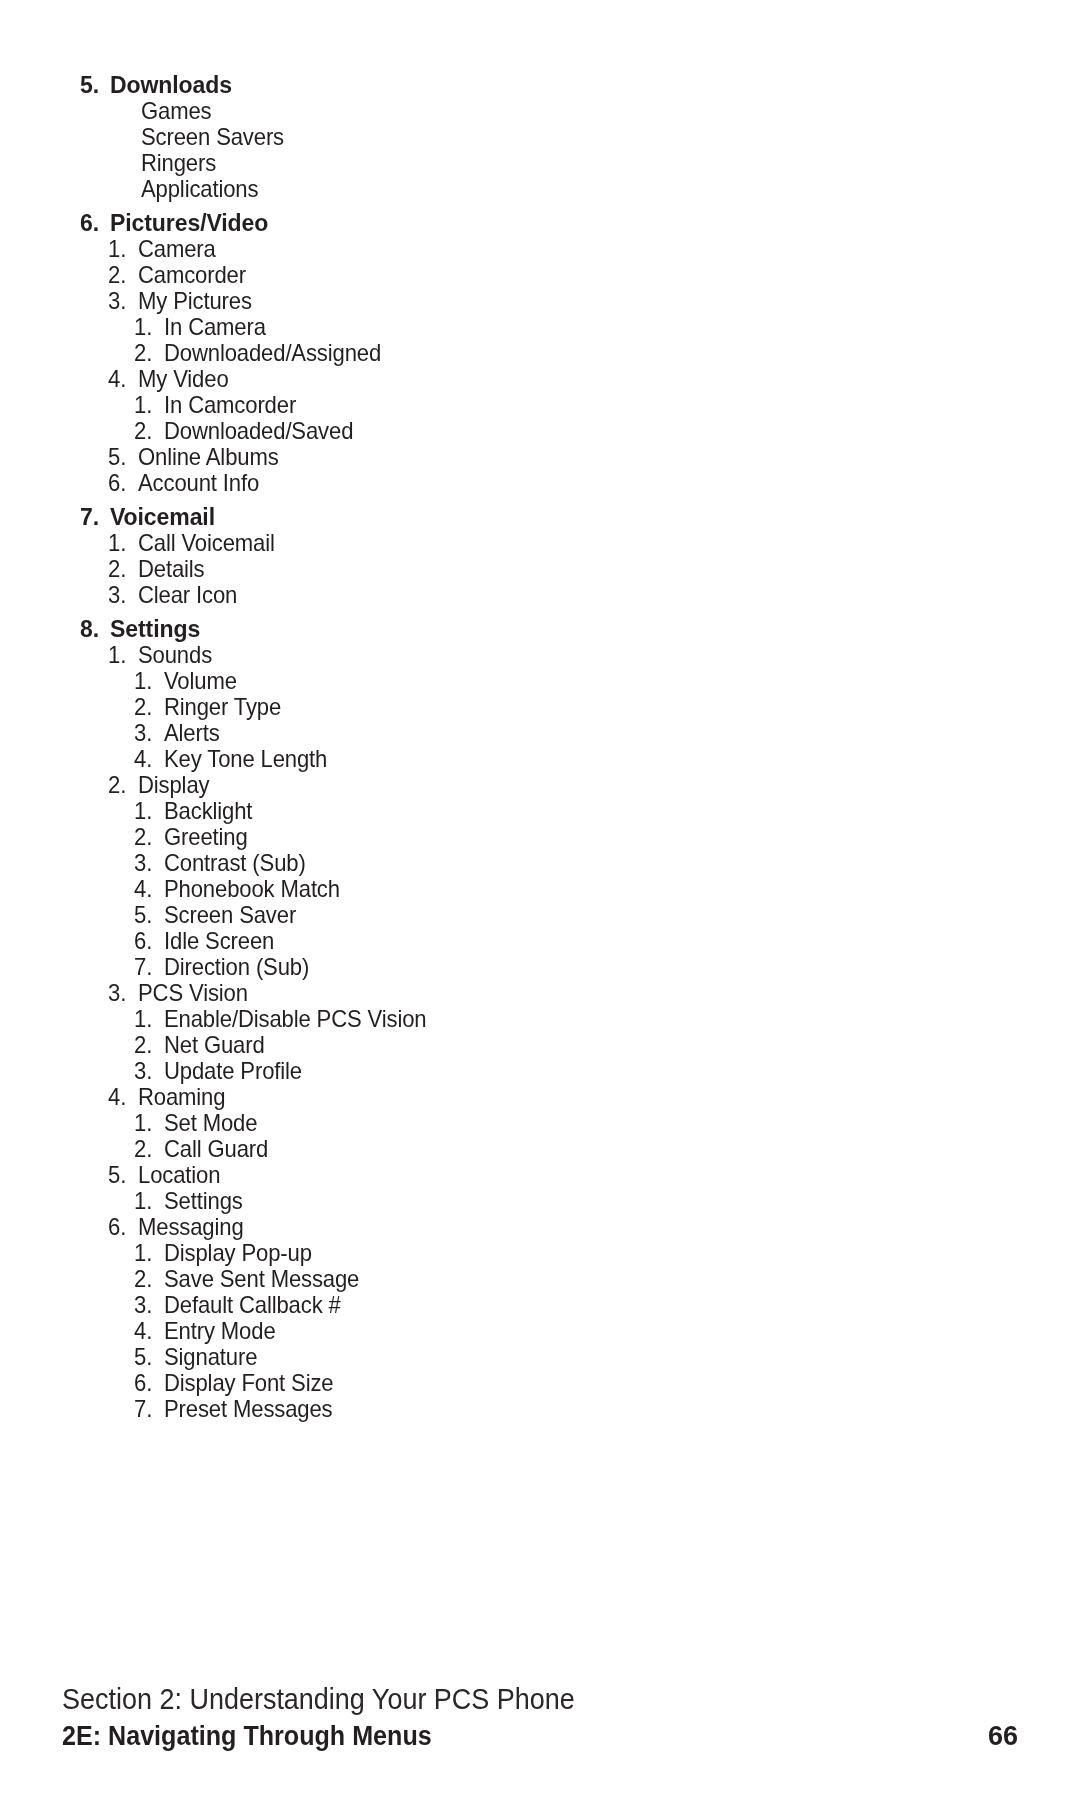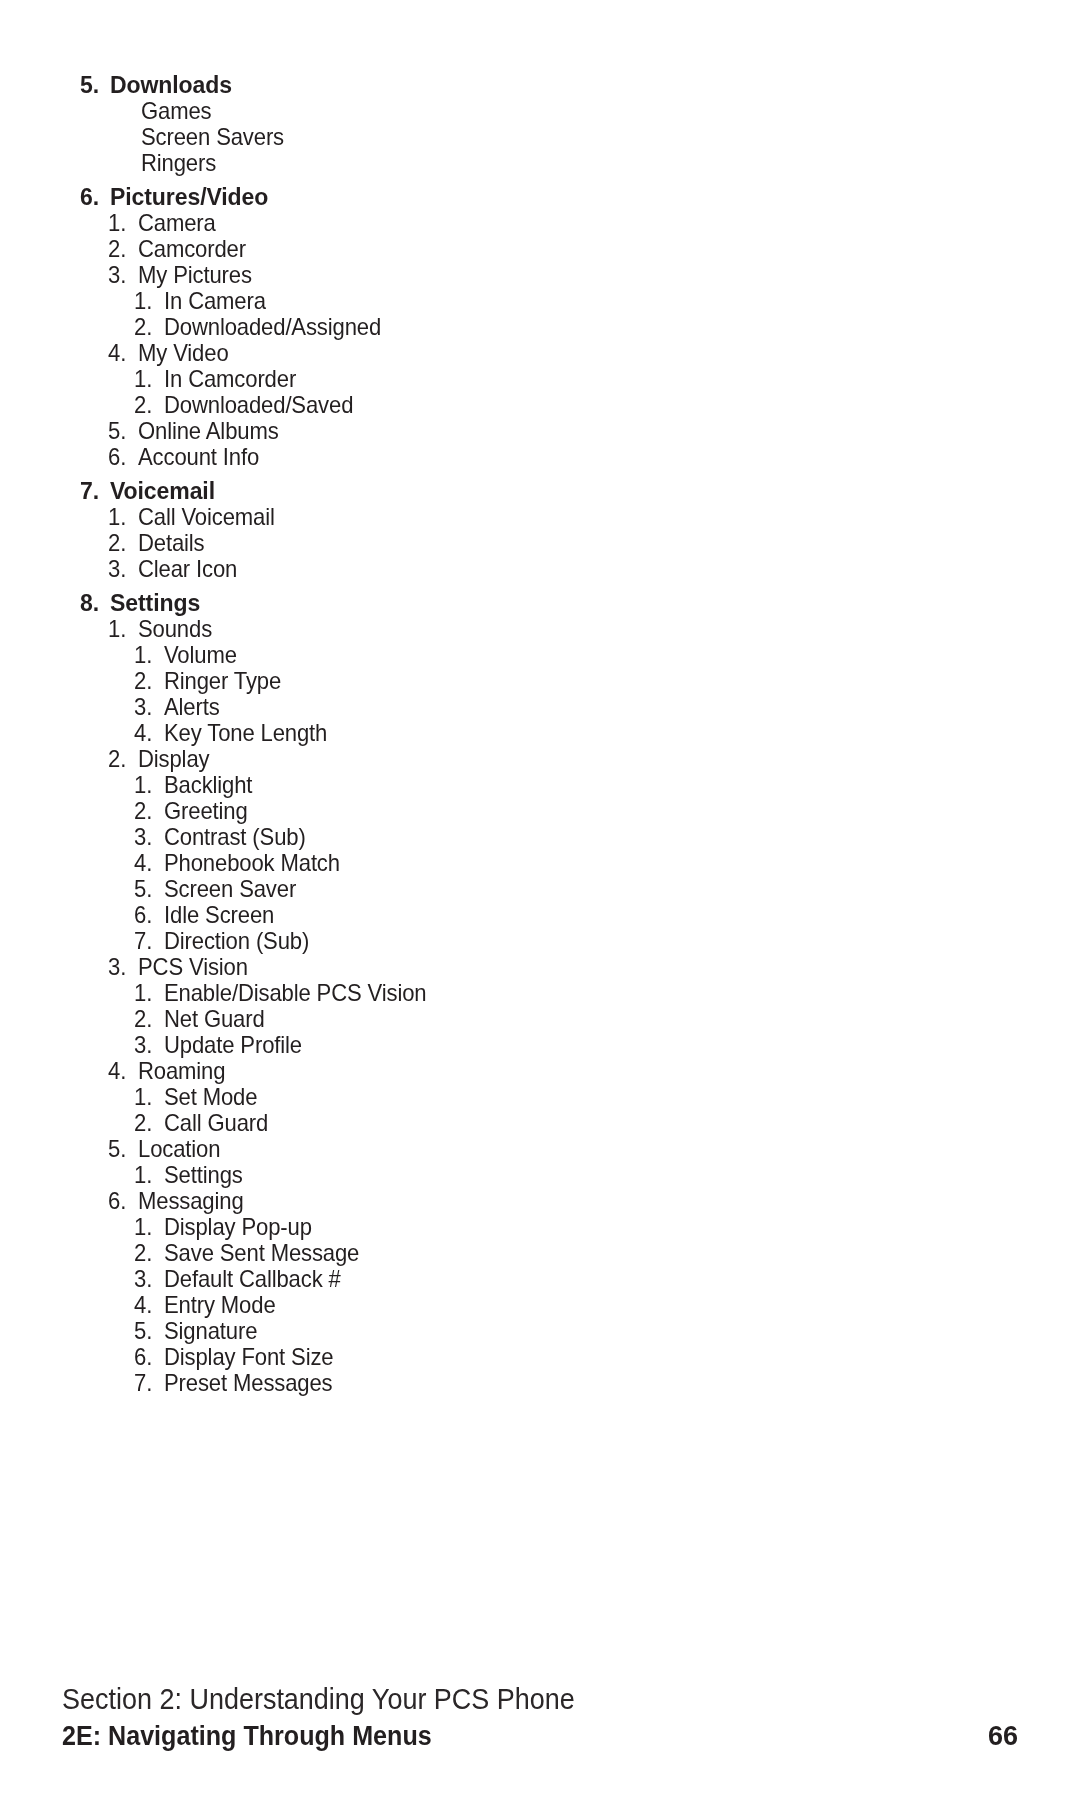--- a/index.html
+++ b/index.html
@@ -145,20 +145,24 @@
         <span class="label">Games</span>
       </div>
       <div class="row lvl2 nonum">
         <span class="marker none"></span>
         <span class="label">Screen Savers</span>
       </div>
       <div class="row lvl2 nonum">
         <span class="marker none"></span>
         <span class="label">Ringers</span>
       </div>
+      <div class="row lvl2 nonum">
+        <span class="marker none"></span>
+        <span class="label">Applications</span>
+      </div>
       <div class="row lvl1 heading-gap">
         <span class="marker">6.</span>
         <span class="label">Pictures/Video</span>
       </div>
       <div class="row lvl2">
         <span class="marker">1.</span>
         <span class="label">Camera</span>
       </div>
       <div class="row lvl2">
         <span class="marker">2.</span>

